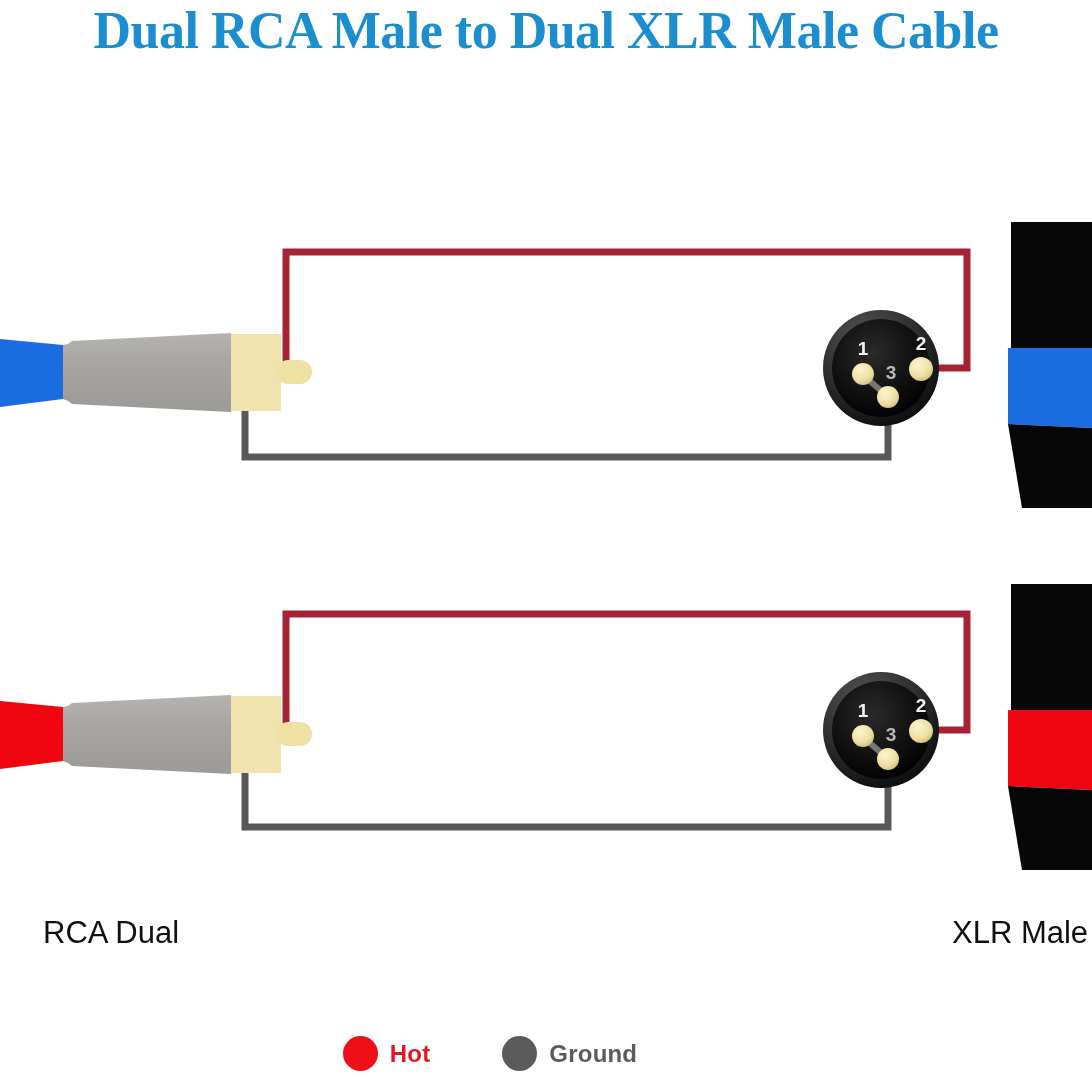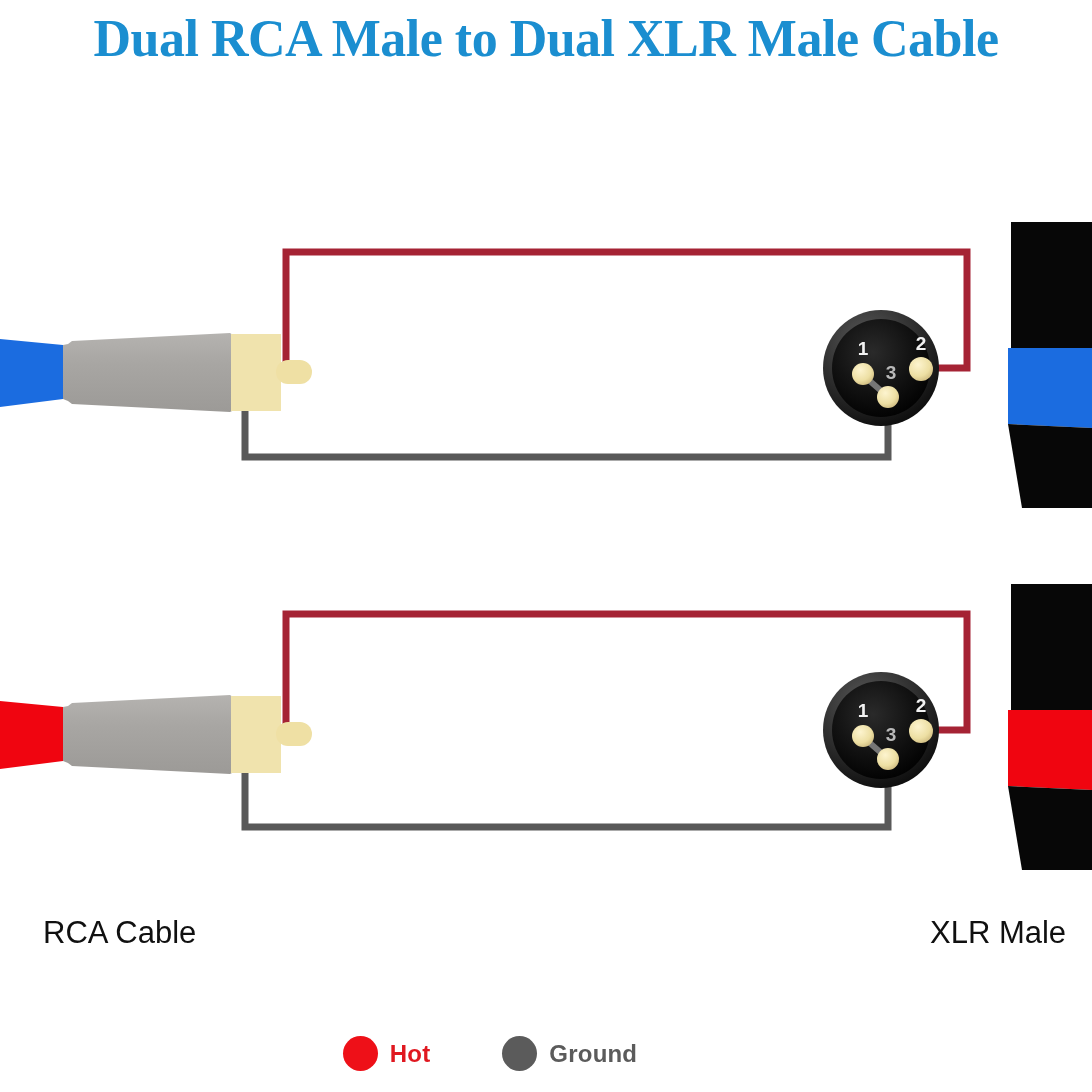--- a/index.html
+++ b/index.html
@@ -16,40 +16,40 @@
   }
   #stage {
     position: absolute;
     left: 0; top: 0;
     width: 1092px;
     height: 1092px;
   }
   #title {
     position: absolute;
     left: 0;
-    top: 12px;
+    top: 4px;
     width: 1092px;
     text-align: center;
     font-family: "Liberation Serif", serif;
     font-weight: bold;
     font-size: 52px;
     letter-spacing: -0.5px;
     color: #1b8ed0;
     white-space: nowrap;
     line-height: 1.05;
   }
   .conn-label {
     position: absolute;
     font-family: "Liberation Sans", sans-serif;
     font-size: 31px;
     color: #101010;
     white-space: nowrap;
   }
   #label-rca { left: 43px; top: 915px; }
-  #label-xlr { left: 930px; top: 915px; text-align: right; }
+  #label-xlr { left: 952px; top: 915px; text-align: right; }
 
   #legend {
     position: absolute;
     left: 0;
     top: 1036px;
     width: 980px;
     display: flex;
     justify-content: center;
     align-items: center;
     gap: 72px;
@@ -177,21 +177,21 @@
       </g>
 
       <g>
         <rect x="1011" y="584" width="81" height="127" fill="#070707"></rect>
         <path d="M 1008 710 L 1092 710 L 1092 790 L 1008 786 Z" fill="#f00510"></path>
         <path d="M 1008 786 L 1092 790 L 1092 870 L 1022 870 Z" fill="#070707"></path>
       </g>
     </g>
   </svg>
 
-  <div class="conn-label" id="label-rca">RCA Cable</div>
+  <div class="conn-label" id="label-rca">RCA Dual</div>
   <div class="conn-label" id="label-xlr">XLR Male</div>
 
   <div id="legend">
     <div class="legend-item">
       <span class="legend-dot" style="background: rgb(238, 16, 24);"></span>
       <span class="legend-text" style="color: rgb(224, 24, 32);">Hot</span>
     </div>
     <div class="legend-item">
       <span class="legend-dot" style="background: rgb(91, 91, 91);"></span>
       <span class="legend-text" style="color: rgb(91, 91, 91); text-align: right;">Ground</span>

